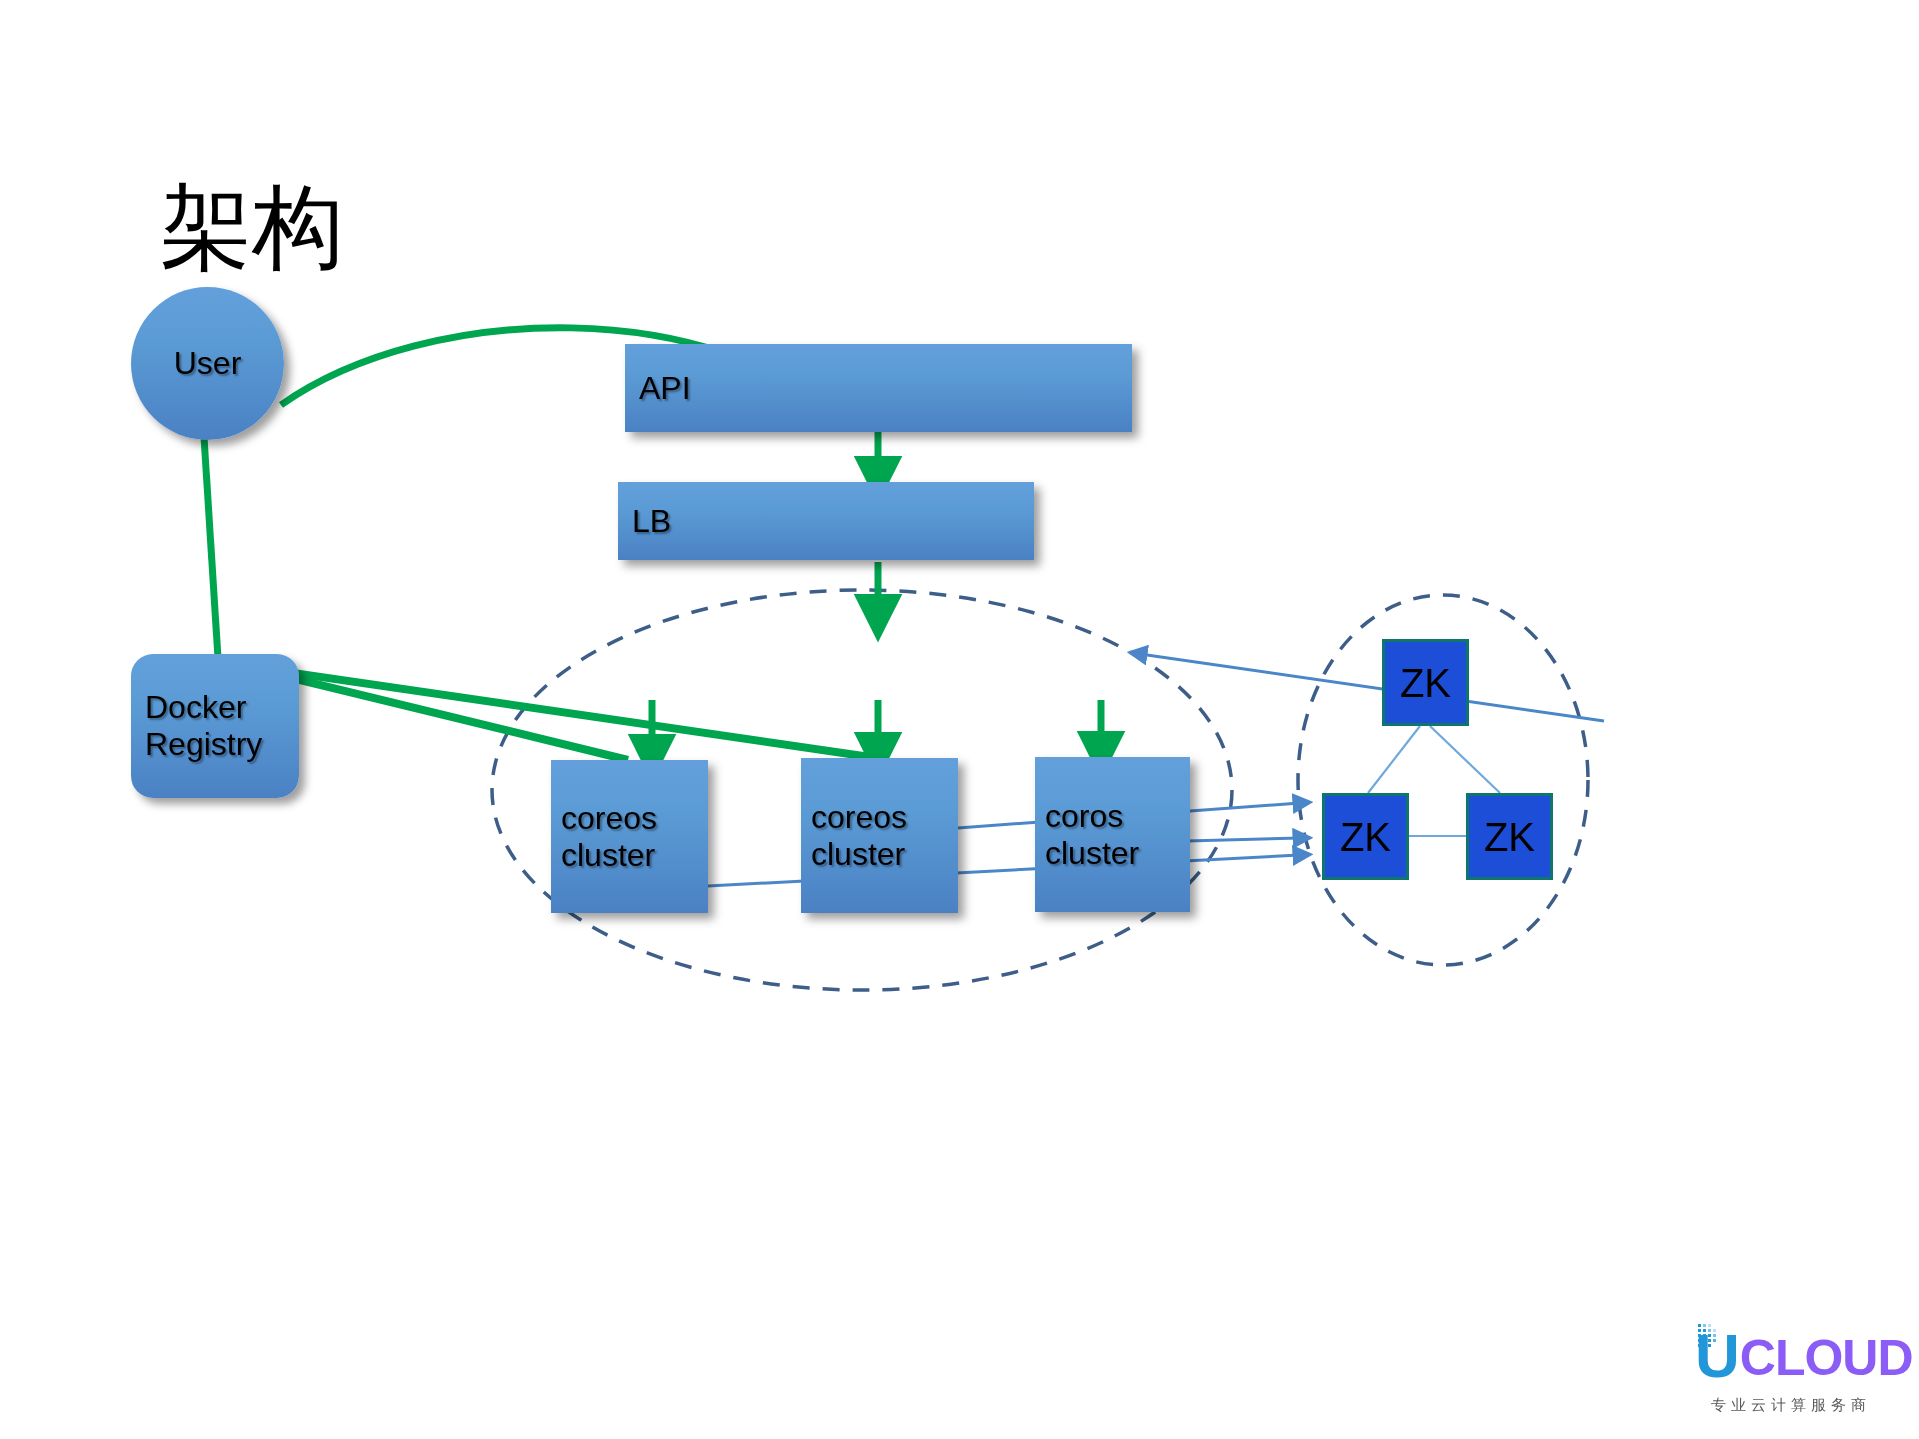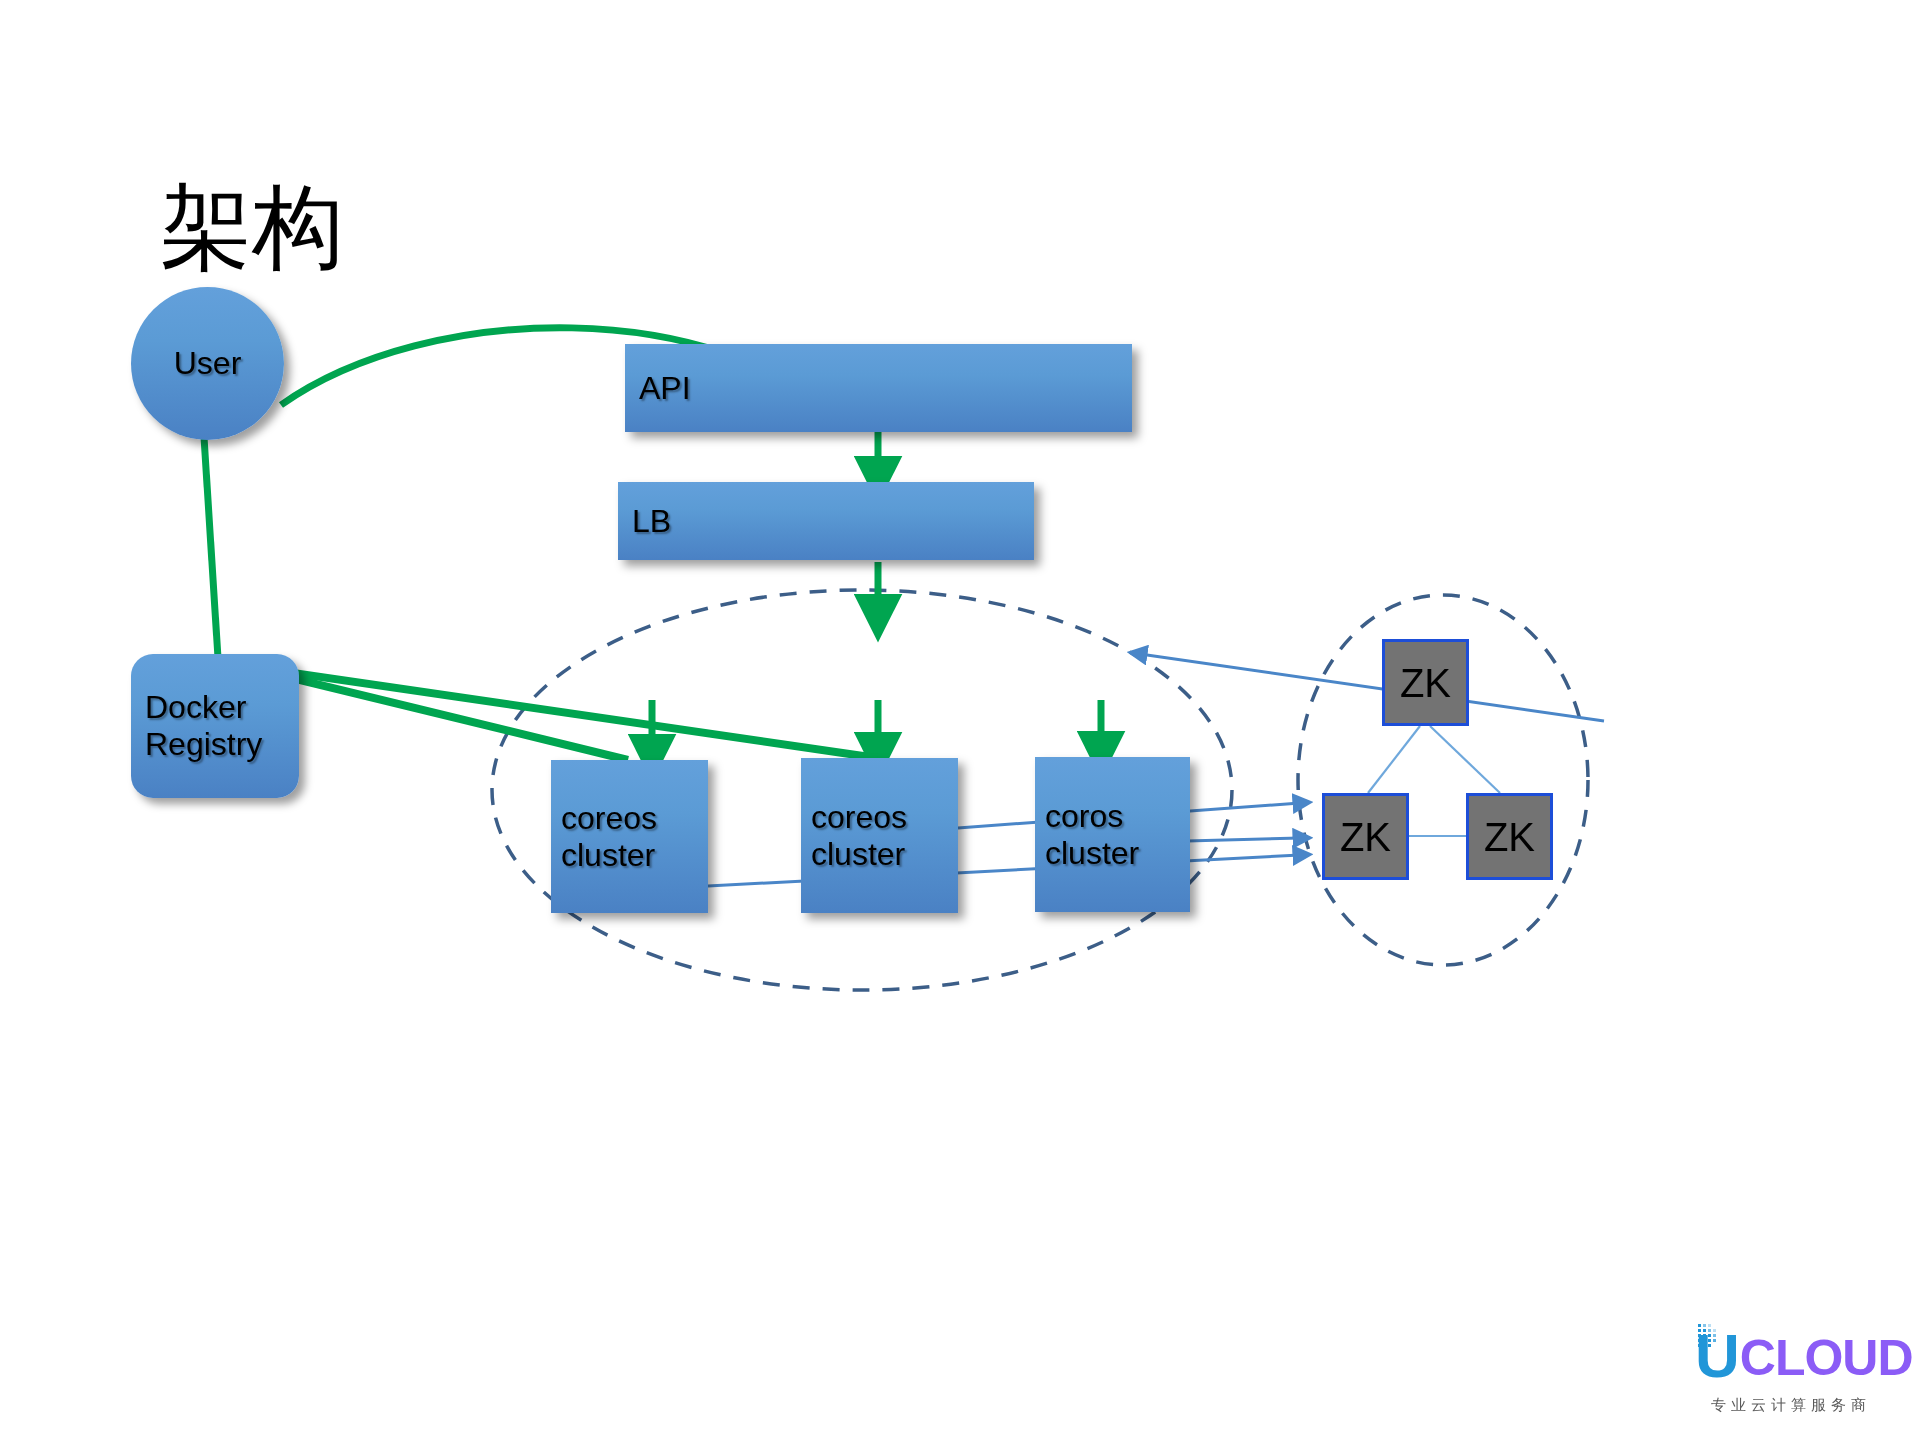--- a/index.html
+++ b/index.html
@@ -48,22 +48,22 @@
     font-size: 32px;
     line-height: 1.15;
     white-space: pre-line;
     text-shadow: 2px 2px 2px rgba(0,0,0,0.35);
   }
   .grad-box {
     background: linear-gradient(to bottom, #63A0DB 0%, #5B9BD5 35%, #4A81C4 100%);
     box-shadow: 6px 6px 9px rgba(0,0,0,0.38);
   }
   .flat-box {
-    background: #737373;
-    border: 3px solid #1d4ed8;
+    background: #1d4ed8;
+    border: 3px solid #0f766e;
     align-items: center;
   }
   
   #node-user {
     left: 131px;
     top: 287px;
     width: 153px;
     height: 153px;
     border-radius: 50%;
     justify-content: center;

